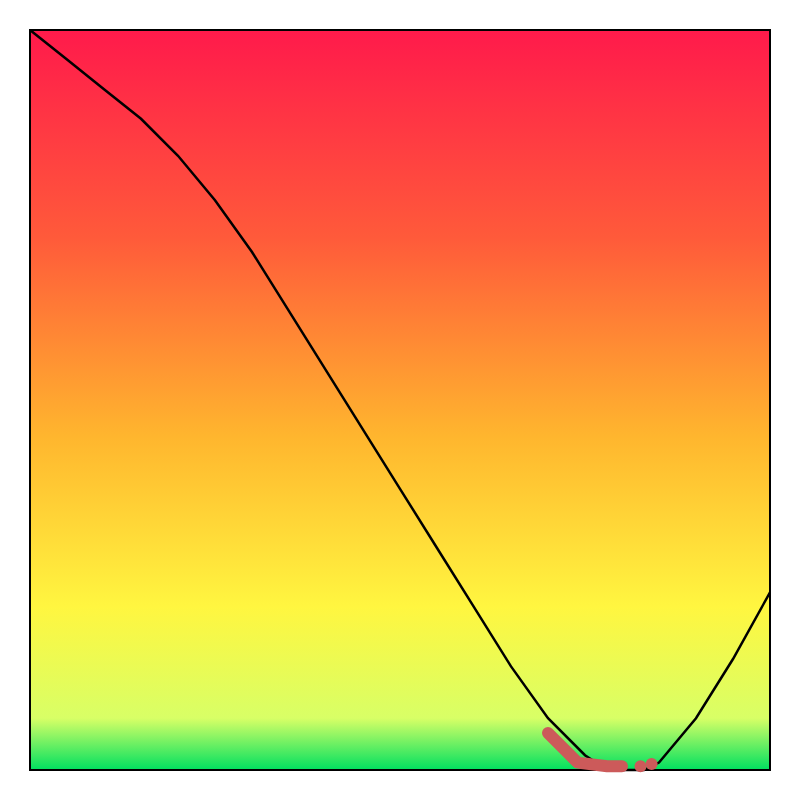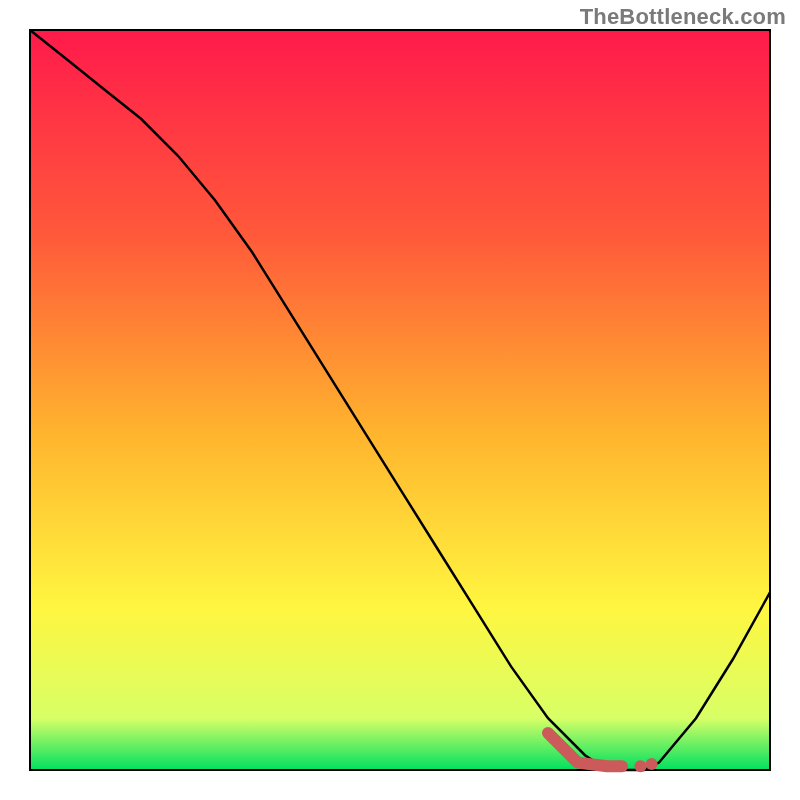--- a/index.html
+++ b/index.html
@@ -30,21 +30,20 @@
     letter-spacing: 0.2px;
   }
   svg {
     display: block;
   }
 </style>
 </head>
 <body>
 
 <div class="chart-container">
-  <div class="watermark">TheBottleneck.com</div>
   <svg id="chart-svg" width="800" height="800">
     <defs>
       <linearGradient id="bg-grad" x1="0" y1="0" x2="0" y2="1">
           <stop offset="0%" stop-color="#ff1a4b"></stop>
           <stop offset="28.000000000000004%" stop-color="#ff5a3a"></stop>
           <stop offset="55.00000000000001%" stop-color="#ffb62e"></stop>
           <stop offset="78%" stop-color="#fff640"></stop>
           <stop offset="93%" stop-color="#d8ff66"></stop>
           <stop offset="100%" stop-color="#00e060"></stop>
         </linearGradient>

